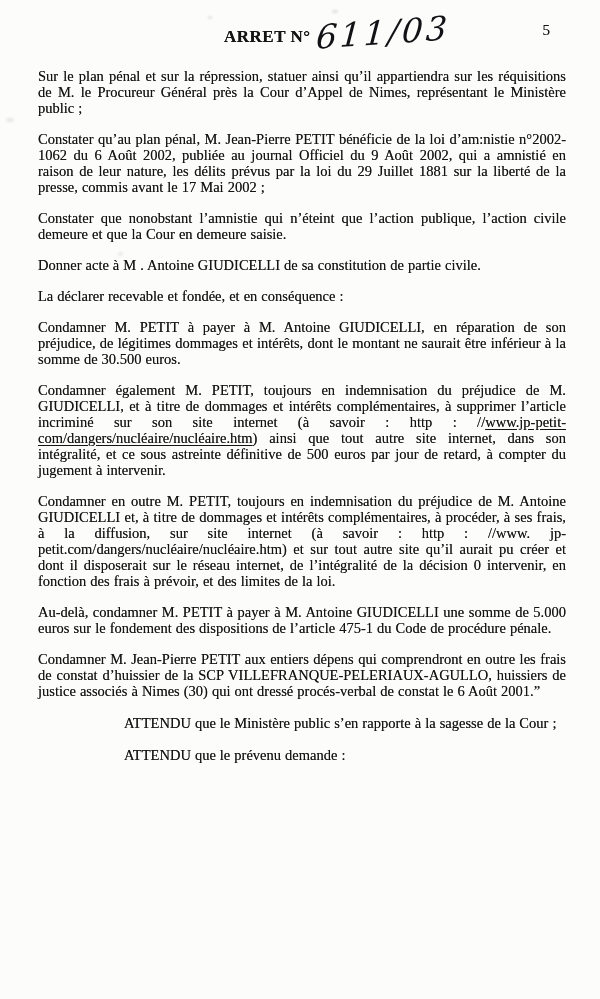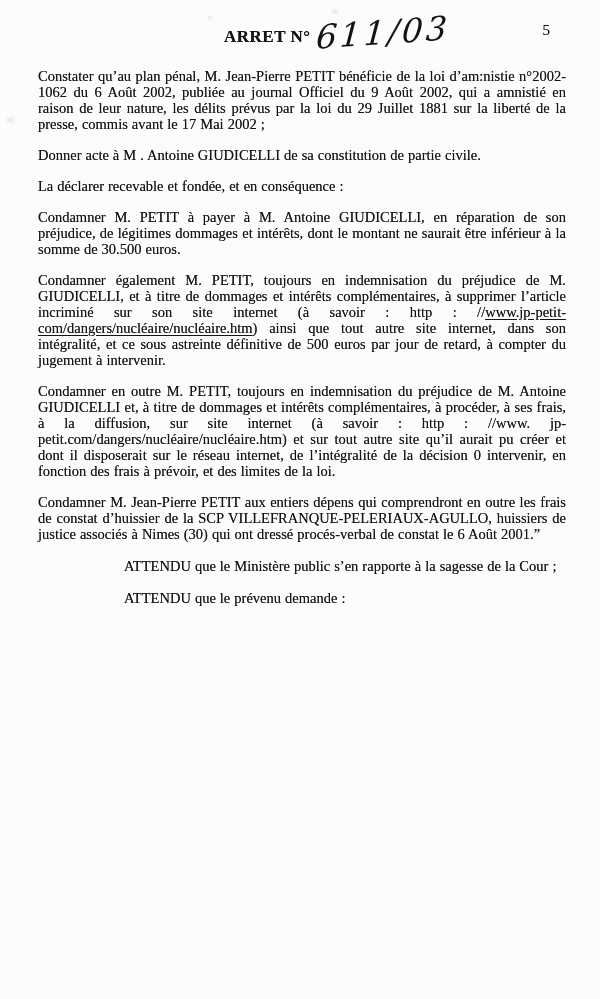--- a/index.html
+++ b/index.html
@@ -103,23 +103,26 @@
 
   <div class="header">
     <div class="title-group">
       <span class="arret-title">ARRET N°</span><span class="case-number">611/03</span>
     </div>
     <span class="page-number">5</span>
   </div>
 
   <div class="doc-body">
 
+  <p class="para"><span>Sur le plan pénal et sur la répression, statuer ainsi qu’il appartiendra sur les réquisitions de M. le Procureur Général près la Cour d’Appel de Nimes, représentant le Ministère public ;</span></p>
       <p class="para"><span>Constater qu’au plan pénal, M. Jean-Pierre PETIT bénéficie de la loi d’am:nistie n°2002-1062 du 6 Août 2002, publiée au journal Officiel du 9 Août 2002, qui a amnistié en raison de leur nature, les délits prévus par la loi du 29 Juillet 1881 sur la liberté de la presse, commis avant le 17 Mai 2002 ;</span></p>
+      <p class="para"><span>Constater que nonobstant l’amnistie qui n’éteint que l’action publique, l’action civile demeure et que la Cour en demeure saisie.</span></p>
       <p class="para"><span>Donner acte à M . Antoine GIUDICELLI de sa constitution de partie civile.</span></p>
       <p class="para"><span>La déclarer recevable et fondée, et en conséquence :</span></p>
       <p class="para"><span>Condamner M. PETIT à payer à M. Antoine GIUDICELLI, en réparation de son préjudice, de légitimes dommages et intérêts, dont le montant ne saurait être inférieur à la somme de 30.500 euros.</span></p>
       <p class="para"><span>Condamner également M. PETIT, toujours en indemnisation du préjudice de M. GIUDICELLI, et à titre de dommages et intérêts complémentaires, à supprimer l’article incriminé sur son site internet (à savoir : http : //</span><span class="underline">www.jp-petit-com/dangers/nucléaire/nucléaire.htm</span><span>) ainsi que tout autre site internet, dans son intégralité, et ce sous astreinte définitive de 500 euros par jour de retard, à compter du jugement à intervenir.</span></p>
       <p class="para"><span>Condamner en outre M. PETIT, toujours en indemnisation du préjudice de M. Antoine GIUDICELLI et, à titre de dommages et intérêts complémentaires, à procéder, à ses frais, à la diffusion, sur site internet (à savoir : http : //www. jp-petit.com/dangers/nucléaire/nucléaire.htm) et sur tout autre site qu’il aurait pu créer et dont il disposerait sur le réseau internet, de l’intégralité de la décision 0 intervenir, en fonction des frais à prévoir, et des limites de la loi.</span></p>
+      <p class="para"><span>Au-delà, condamner M. PETIT à payer à M. Antoine GIUDICELLI une somme de 5.000 euros sur le fondement des dispositions de l’article 475-1 du Code de procédure pénale.</span></p>
       <p class="para"><span>Condamner M. Jean-Pierre PETIT aux entiers dépens qui comprendront en outre les frais de constat d’huissier de la SCP VILLEFRANQUE-PELERIAUX-AGULLO, huissiers de justice associés à Nimes (30) qui ont dressé procés-verbal de constat le 6 Août 2001.”</span></p>
       <p class="para indent"><span>ATTENDU que le Ministère public s’en rapporte à la sagesse de la Cour ;</span></p>
       <p class="para indent"><span>ATTENDU que le prévenu demande :</span></p>
     </div>
 </div>
 
 </body></html>

